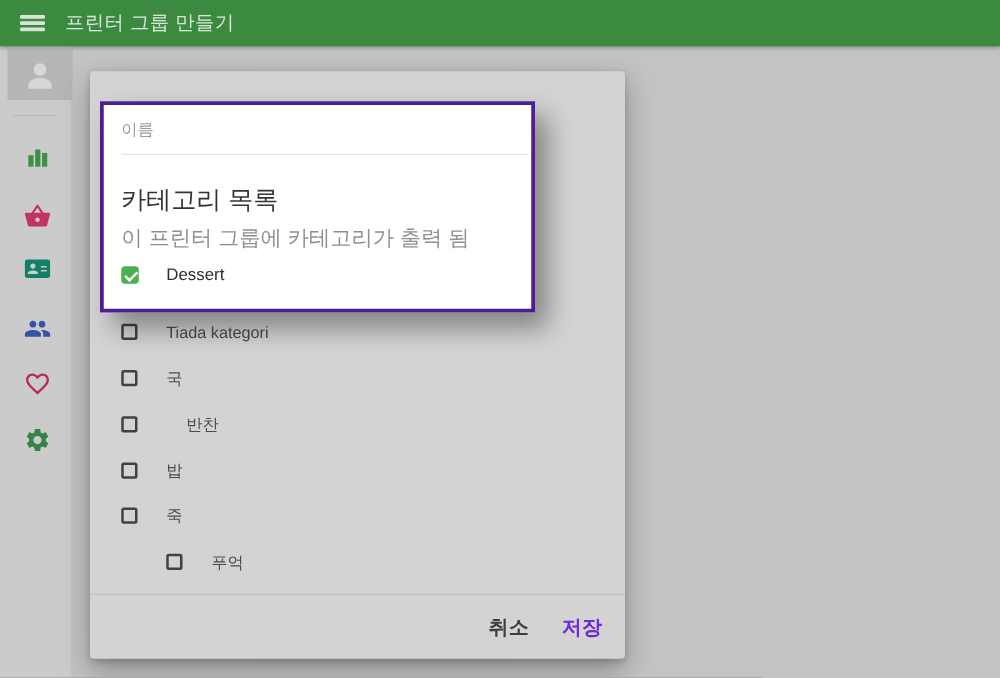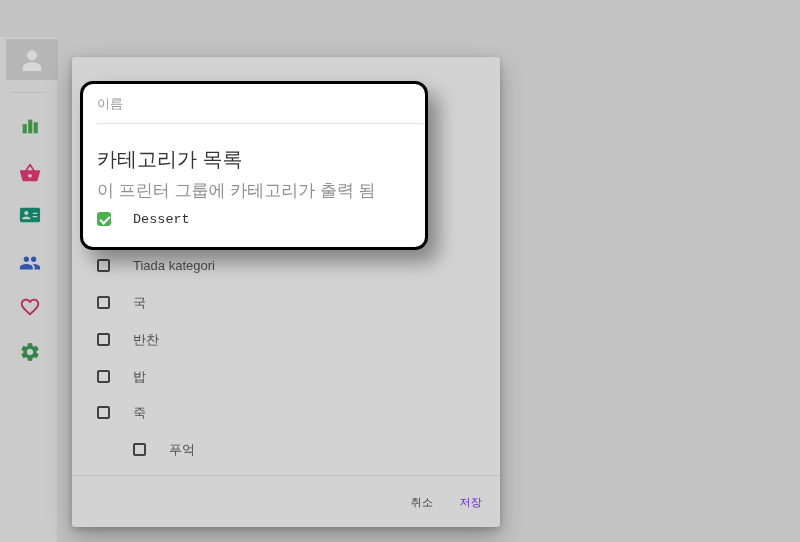--- a/index.html
+++ b/index.html
@@ -43,54 +43,62 @@
   .cbx {
     width:13px; height:13px; border:2px solid #414141; border-radius:2px;
     margin-right:23px; flex:none; cursor:pointer;
   }
   .cat-label { font-size:13px; color:#4b4b4b; white-space:nowrap; }
   .footer-divider { position:absolute; left:0; right:0; top:418px; height:1px; background:#c0c0c0; }
   .dialog-footer {
     position:absolute; right:18px; top:430px; height:30px;
     display:flex; align-items:center; gap:26px;
   }
-  .btn { font-size:11px; font-weight:400; cursor:pointer; letter-spacing:.3px; }
+  .btn { font-size:16px; font-weight:700; cursor:pointer; letter-spacing:.3px; }
   .btn-cancel { color:#3e3e3e; }
   .btn-save { color:#6d28d9; }
   
   .highlight-box {
     position:absolute; left:80px; top:81px; width:348px; height:169px;
-    background:#ffffff; border:3px solid #000000; border-radius:13px; z-index:10;
+    background:#ffffff; border:3px solid #4c1d95; border-radius:0; z-index:10;
     box-shadow:10px 12px 20px rgba(0,0,0,.38);
   }
   .hl-inner { position:absolute; inset:0; }
   .name-input {
     position:absolute; left:14px; right:2px; top:0; height:40px;
     border:none; border-bottom:1px solid #e4e4e4; background:transparent;
     font-family:inherit; font-size:13px; color:#333; outline:none;
   }
   .name-input::placeholder { color:#9b9b9b; opacity:1; }
   .section-title { position:absolute; left:14px; top:62px; font-size:20px; font-weight:400; color:#333; }
   .section-subtitle { position:absolute; left:14px; top:95px; font-size:17px; color:#8f8f8f; }
-  .hl-row { position:absolute; left:14px; top:127px; height:16px; display:flex; align-items:center;font-family:Liberation Mono, monospace; }
+  .hl-row { position:absolute; left:14px; top:127px; height:16px; display:flex; align-items:flex-end; }
   .cbx-checked {
     position:relative; width:14px; height:14px; background:#4caf50; border-radius:3px;
     margin-right:22px; flex:none; cursor:pointer;
   }
   .cbx-checked::after {
     content:""; position:absolute; left:4.5px; top:1.5px; width:4px; height:8px;
     border-right:2px solid #fff; border-bottom:2px solid #fff; transform:rotate(45deg);
   }
   .hl-label { font-size:13.5px; color:#2e2e2e; }
 </style>
 </head>
 <body>
 
 <div id="screen">
 
+  <div class="header">
+    <div class="hamburger">
+      <span></span>
+        <span></span>
+        <span></span>
+    </div>
+    <div class="header-title">프린터 그룹 만들기</div>
+  </div>
 
   <div class="sidebar">
     <div class="avatar-tile">
       <svg width="28" height="28" viewBox="0 0 24 24" fill="#d8d8d8">
         <circle cx="12" cy="8.2" r="4.3"></circle>
         <path d="M12,14c-4.4,0-8,2.2-8,5v2.5h16V19C20,16.2,16.4,14,12,14z"></path>
       </svg>
     </div>
     <div class="side-divider"></div>
 
@@ -133,21 +141,21 @@
   <div class="cat-row" style="top: 200px;">
     <span class="cbx"></span>
     <span class="cat-label">Tiada kategori</span>
   </div>
 
   <div class="cat-row" style="top: 237px;">
     <span class="cbx"></span>
     <span class="cat-label">국</span>
   </div>
 
-  <div class="cat-row" style="top: 274px;">
+  <div class="cat-row" style="top: 274px; gap: 16px;">
     <span class="cbx"></span>
     <span class="cat-label">반찬</span>
   </div>
 
   <div class="cat-row" style="top: 311px;">
     <span class="cbx"></span>
     <span class="cat-label">밥</span>
   </div>
 
   <div class="cat-row" style="top: 347px;">
@@ -163,21 +171,21 @@
     <div class="footer-divider"></div>
     <div class="dialog-footer">
       <span class="btn btn-cancel">취소</span>
       <span class="btn btn-save">저장</span>
     </div>
   </div>
 
   <div class="highlight-box">
     <div class="hl-inner">
       <input class="name-input" type="text" placeholder="이름" style="">
-      <div class="section-title">카테고리가 목록</div>
+      <div class="section-title">카테고리 목록</div>
       <div class="section-subtitle">이 프린터 그룹에 카테고리가 출력 됨</div>
       <div class="hl-row">
         <span class="cbx-checked"></span>
         <span class="hl-label">Dessert</span>
       </div>
     </div>
   </div>
 
 </div>
 

